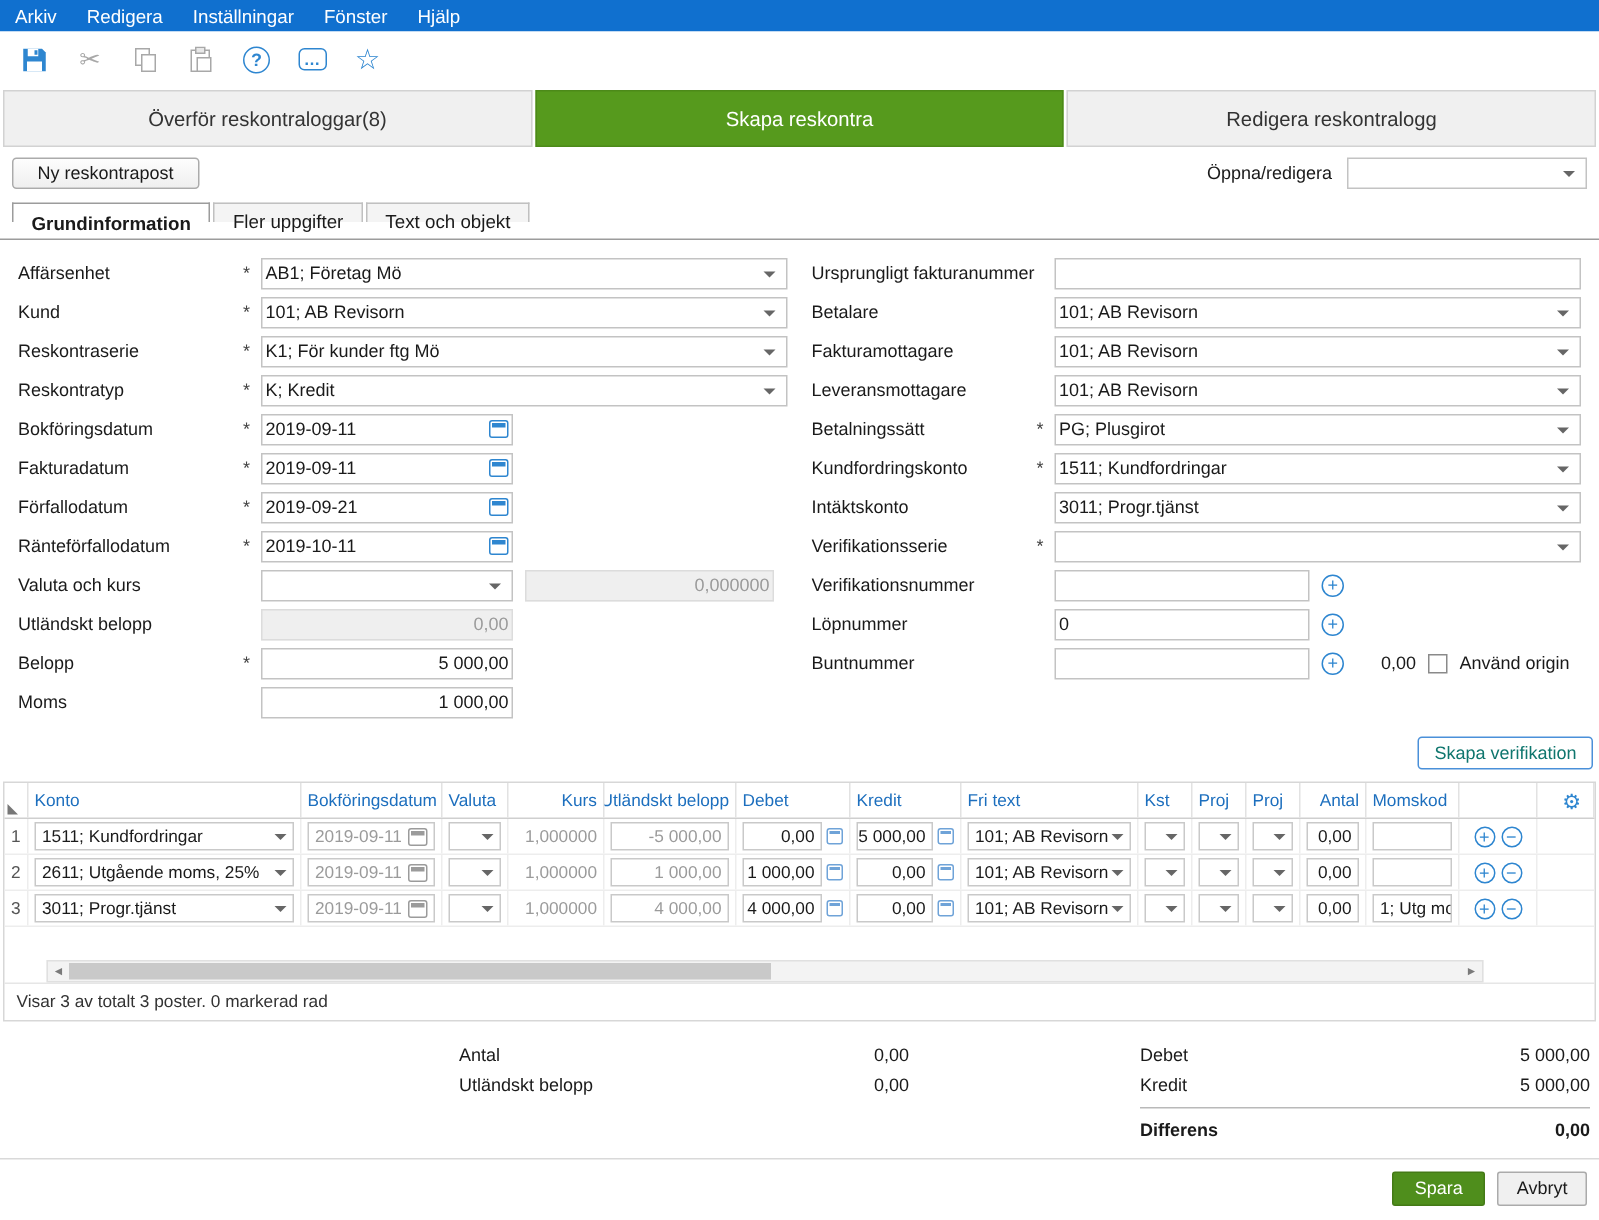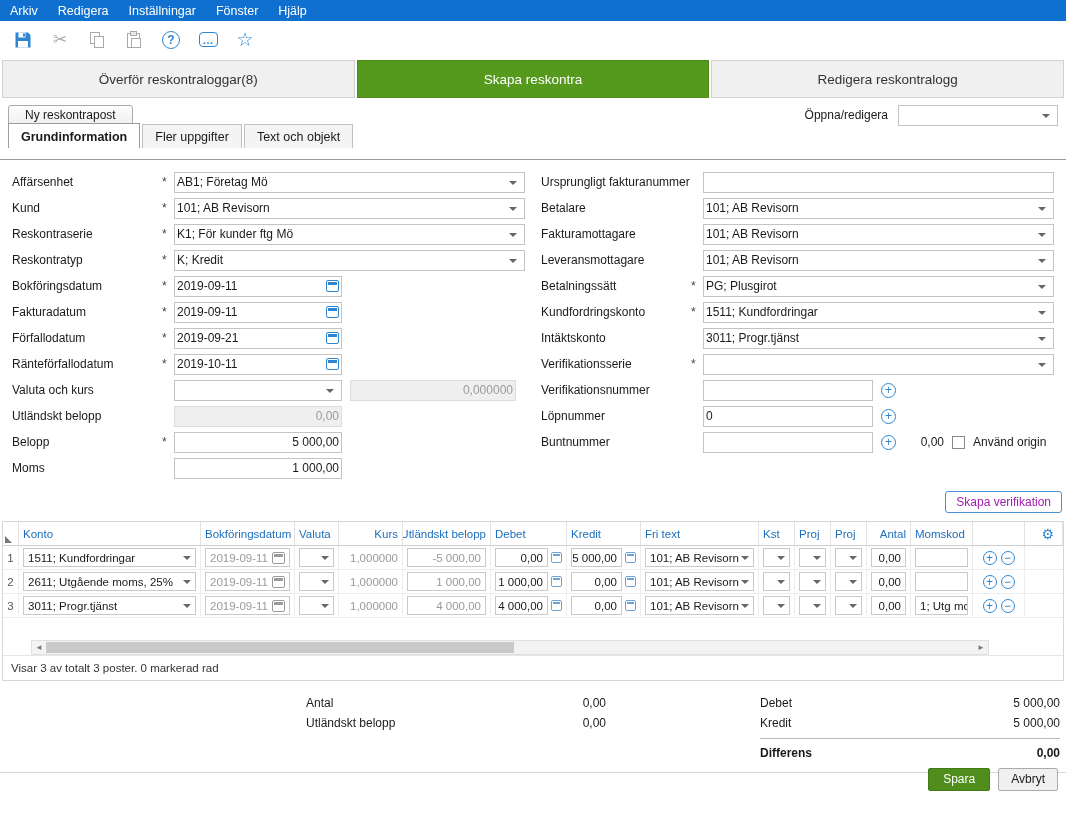--- a/index.html
+++ b/index.html
@@ -22,21 +22,21 @@
 .main-tabs{display:flex;gap:2px;padding:2px;background:#fff}
 .main-tab{flex:1;height:38px;display:flex;align-items:center;justify-content:center;font-size:13.5px;background:#f0f0f0;border:1px solid #d2d2d2;color:#333;cursor:pointer}
 .main-tab.active{background:var(--green,#569a1d);border-color:#4c8a19;color:#fff}
 
 
 .action-row{height:30px;display:flex;align-items:center;justify-content:space-between;padding:3px 8px}
 .btn-light{height:21px;padding:0 16px;background:linear-gradient(#fdfdfd,#efefef);border:1px solid #ababab;border-radius:3px;font-size:12px;display:flex;align-items:center}
 .open-edit{display:flex;align-items:center;gap:10px}
 
 
-.subtabs{display:flex;padding:4px 8px 12px;border-bottom:1px solid #9c9c9c;height:30px;align-items:flex-end}
+.subtabs{display:flex;padding:4px 8px 12px;border-bottom:1px solid #9c9c9c;height:30px;}
 .subtab{padding:5px 12px 4px;border:1px solid #c0c0c0;border-bottom:none;background:#f4f4f4;margin-right:2px;font-size:12.5px;position:relative;top:1px;cursor:pointer;white-space:nowrap}
 .subtab.active{background:#fff;font-weight:bold;border-color:#9c9c9c;padding-top:6px}
 
 
 .form{display:flex;padding:9px 4px 4px}
 .fcol{width:50%}
 .fr{display:flex;align-items:center;height:26px;padding-left:8px}
 .lbl{width:150px;color:#1a1a1a;white-space:nowrap;overflow:hidden}
 .req{width:12px;color:#444}
 .ctl{display:flex;align-items:center;gap:8px;flex:1;padding-right:8px}
@@ -53,21 +53,21 @@
 .cal{width:13px;height:12px;border:1px solid var(--accent-blue,#2e86d0);border-radius:2px;position:relative;background:#fff;flex:0 0 auto}
 .cal::before{content:"";position:absolute;left:1px;right:1px;top:1px;height:3px;background:var(--accent-blue,#2e86d0)}
 .cal.gray{border-color:#9b9b9b}
 .cal.gray::before{background:#9b9b9b}
 .circ{width:15px;height:15px;border:1px solid var(--accent-blue,#2e86d0);border-radius:50%;color:var(--accent-blue,#2e86d0);display:inline-flex;align-items:center;justify-content:center;font-size:12px;line-height:1;flex:0 0 auto}
 .chk{width:13px;height:13px;border:1px solid #8a8a8a;background:#fff;flex:0 0 auto}
 .extra-val{width:40px;text-align:right}
 
 
 .verif-row{display:flex;justify-content:flex-end;padding:6px 4px 4px}
-.btn-outline{height:22px;border:1px solid #4a90d9;border-radius:3px;background:#fff;padding:0 10px;font-size:12px;color:#a21caf;display:flex;align-items:center}
+.btn-outline{height:22px;border:1px solid #4a90d9;border-radius:3px;background:#fff;padding:0 10px;font-size:12px;color:#0f766e;display:flex;align-items:center}
 
 
 .grid-wrap{margin:4px 2px 0;border:1px solid #d7d7d7}
 .ghead,.trow{display:flex;align-items:stretch}
 .ghead{height:24px;border-bottom:1px solid #cfcfcf;color:var(--header-blue,#1d6fbe)}
 .trow{height:24px;border-bottom:1px solid #ededed}
 .c{display:flex;align-items:center;padding:0 4px;border-right:1px solid #ededed;font-size:11.5px;white-space:nowrap;overflow:hidden}
 .ghead .c{border-right:1px solid #e2e2e2;font-size:11.5px}
 .co-num{width:16px;position:relative;justify-content:center;color:#555}
 .co-konto{width:182px}
@@ -101,21 +101,21 @@
 .grid-status{padding:6px 8px;font-size:11.5px;color:#333;border-top:1px solid #e6e6e6}
 
 
 .summary{display:flex;padding:12px 6px 10px;border-bottom:1px solid #d9d9d9;min-height:80px}
 .sum-left{margin-left:300px;width:300px}
 .sum-right{margin-left:auto;width:300px}
 .srow{display:flex;justify-content:space-between;height:20px;align-items:center;font-size:12px}
 .srow.diff{border-top:1px solid #b9b9b9;font-weight:bold;margin-top:5px;padding-top:5px;height:24px}
 
 
-.footer{position:absolute;bottom:16px;left:0;right:0;height:36px;display:flex;align-items:center;justify-content:flex-end;gap:8px;padding:0 8px}
+.footer{position:absolute;bottom:3px;left:0;right:0;height:36px;display:flex;align-items:center;justify-content:flex-end;gap:8px;padding:0 8px}
 .btn-save{background:#4f8e1c;color:#fff;border:1px solid #447a16;height:23px;padding:0 14px;border-radius:2px;font-size:12px;display:flex;align-items:center}
 .btn-cancel{background:#f0f0f0;border:1px solid #ababab;height:23px;padding:0 12px;border-radius:2px;font-size:12px;display:flex;align-items:center}
 </style>
 </head>
 <body>
 
 <div class="app">
 
   <div class="menubar">
     <div class="menu-item">Arkiv</div>

